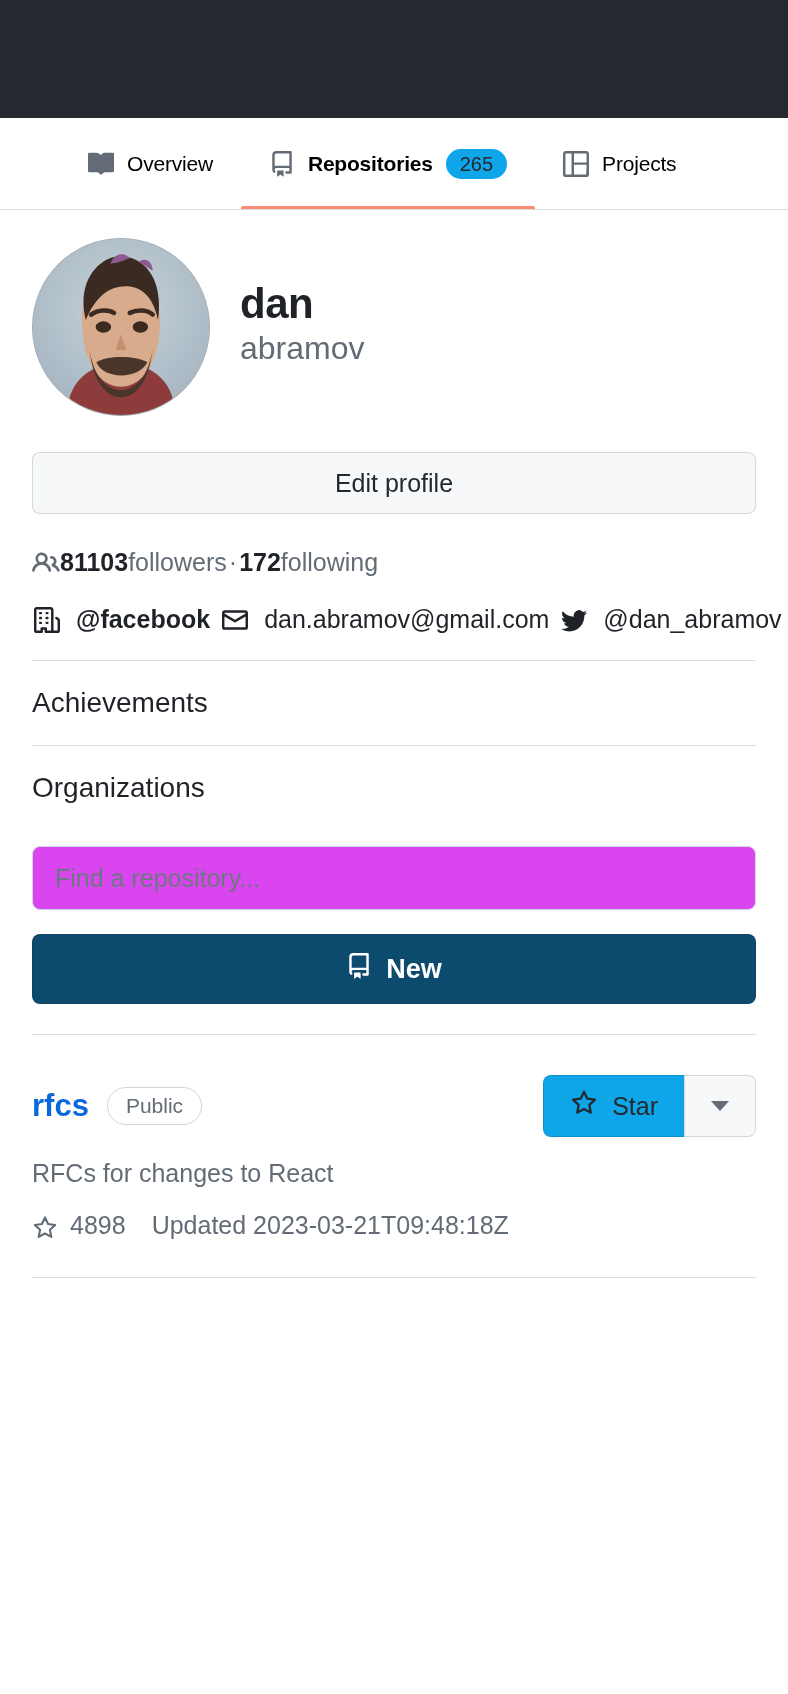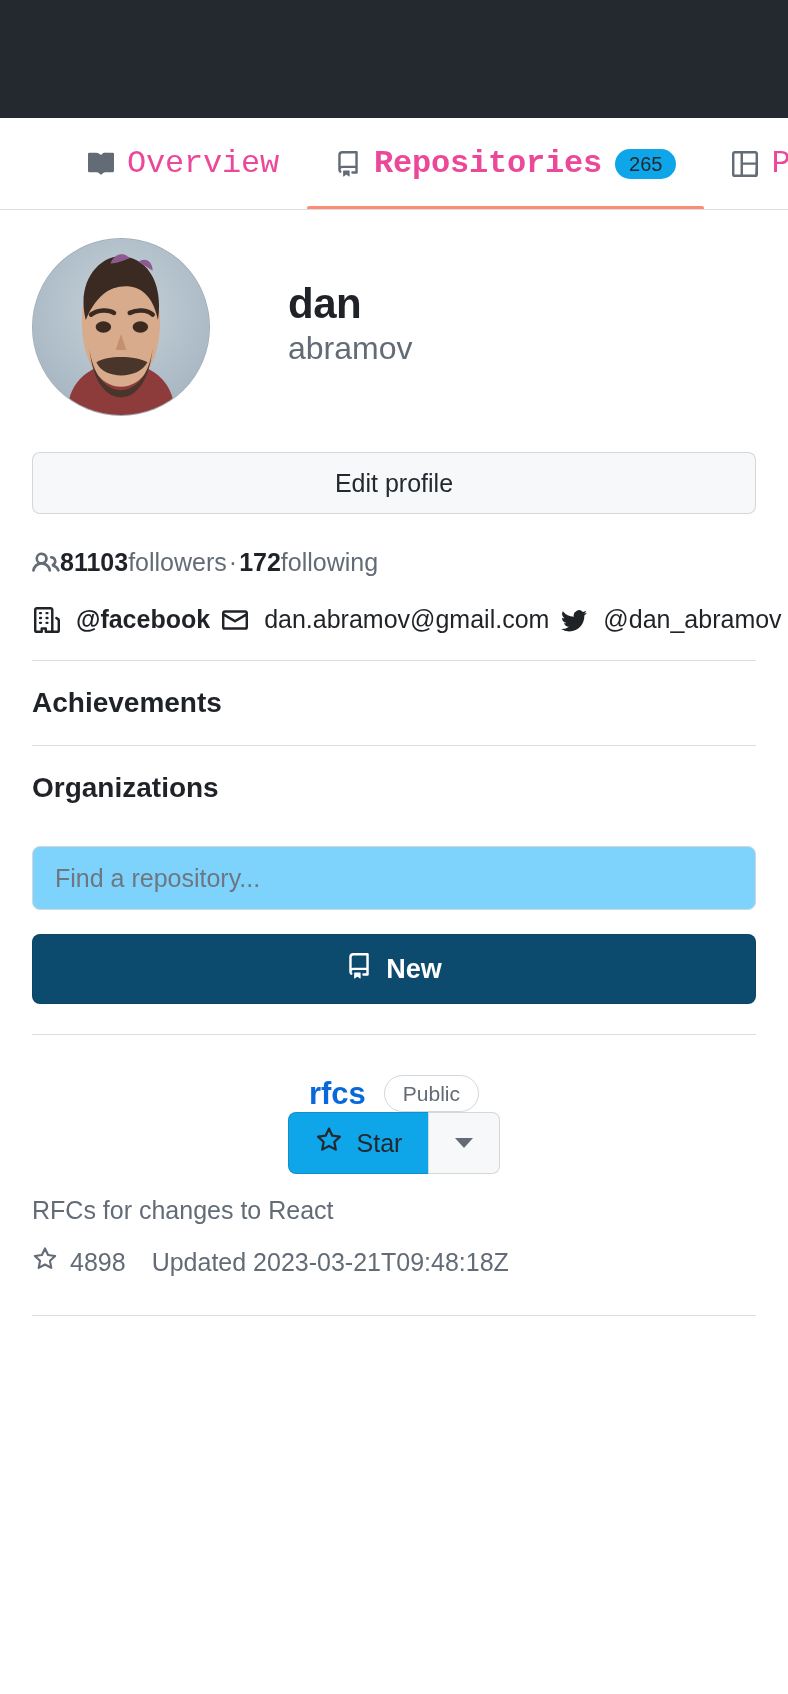--- a/index.html
+++ b/index.html
@@ -34,24 +34,23 @@
   .tab {
     display: flex;
     align-items: center;
     gap: 13px;
     padding: 0 28px;
     height: 92px;
     position: relative;
     flex: none;
   }
   .tab .tab-label {
-    font-size: 32px;
-    color: #ec4899;
+    font-size: 21px;
+    color: #000000;
     letter-spacing: -0.2px;
-    font-family: Liberation Mono, monospace;
   }
   .tab.active .tab-label { font-weight: bold; }
   .tab.active::after {
     content: "";
     position: absolute;
     left: 0; right: 0; bottom: 0;
     height: 4px;
     background: #fd8c73;
     border-radius: 2px;
   }
@@ -73,21 +72,21 @@
   .profile { padding-top: 28px; display: flex; align-items: flex-start; gap: 30px; }
   .avatar {
     width: 178px; height: 178px; border-radius: 50%;
     flex: none;
     overflow: hidden;
     border: 1px solid rgba(27,31,36,0.15);
     background: #b9c4cd;
     position: relative;
   }
   .avatar svg { display:block; width:100%; height:100%; }
-  .namebox { padding-top: 42px; margin-left: 48px; }
+  .namebox { padding-top: 42px; }
   .fullname { font-size: 42px; font-weight: bold; color: #1f2328; line-height: 1.15; letter-spacing: -0.5px;}
   .login { font-size: 32px; color: #636c76; line-height: 1.3; font-weight: 300; }
 
   
   .edit-profile {
     margin-top: 36px;
     width: 100%;
     height: 62px;
     border: 1px solid rgba(27,31,36,0.15);
     border-radius: 8px;
@@ -109,29 +108,29 @@
   .followers .icon { color:#636c76; display:flex; }
 
   
   .contact { margin-top: 28px; display: flex; flex-direction: row; gap: 10px; }
   .contact-row { display: flex; align-items: center; gap: 14px; font-size: 25px; color: #1f2328; }
   .contact-row .icon { width: 30px; display: flex; align-items: center; justify-content: center; color: #1f2328; flex:none;}
   .contact-row.org .text { font-weight: bold; }
 
   .divider { height: 1px; background: #d8dee4; margin: 26px 0; }
 
-  .section-title { font-size: 28px; font-weight: bold; color: #1f2328; margin-top: 7px; }
+  .section-title { font-size: 28px; font-weight: normal; color: #1f2328; margin-top: 7px; }
 
   
   .repo-search {
     width: 100%;
     height: 64px;
     border: 1px solid #d0d7de;
     border-radius: 8px;
-    background: #7dd3fc;
+    background: #d946ef;
     font-size: 25px;
     color: #1f2328;
     padding: 0 22px;
     font-family: "Liberation Sans", sans-serif;
     outline: none;
   }
   .repo-search::placeholder { color: #6e7781; }
 
   
   .filters { margin-top: 22px; display: flex; gap: 16px; }
@@ -163,21 +162,21 @@
     color: #fff;
     font-size: 27px;
     font-weight: bold;
     display: flex; align-items: center; justify-content: center; gap: 14px;
     font-family: "Liberation Sans", sans-serif;
   }
 
   
   .repo-sep { height: 1px; background: #d8dee4; margin: 30px 0 0 0; }
   .repo-item { padding-top: 40px; position: relative; }
-  .repo-head { display: flex; align-items: center; justify-content: space-between; flex-direction: column; }
+  .repo-head { display: flex; align-items: center; justify-content: space-between; }
   .repo-left { display: flex; align-items: center; gap: 18px; }
   .repo-name { font-size: 31px; font-weight: bold; color: #0969da; }
   .repo-badge {
     font-size: 21px; color: #636c76;
     border: 1px solid #d0d7de; border-radius: 2em;
     padding: 4px 18px; line-height: 1.3;
   }
   .star-group { display: flex; align-items: stretch; flex: none; }
   .star-btn {
     height: 62px;
@@ -198,21 +197,21 @@
     display: flex; align-items: center; justify-content: center;
   }
   .repo-desc { margin-top: 20px; font-size: 25px; color: #636c76; line-height: 1.35; }
   .repo-meta {
     margin-top: 18px;
     font-size: 25px; color: #636c76;
     display: flex; align-items: flex-start; flex-wrap: wrap;
     gap: 8px 26px;
     line-height: 1.3;
   }
-  .repo-meta .stars { display: flex; align-items: flex-start; gap: 12px; }
+  .repo-meta .stars { display: flex; align-items: flex-end; gap: 12px; }
   .repo-meta .stars .icon { color:#636c76; display:flex; }
   .repo-bottom-sep { height: 1px; background: #d8dee4; margin-top: 36px; }
 </style>
 </head>
 <body>
 
 <div class="page">
 
   <div class="chrome-bar"></div>
 

